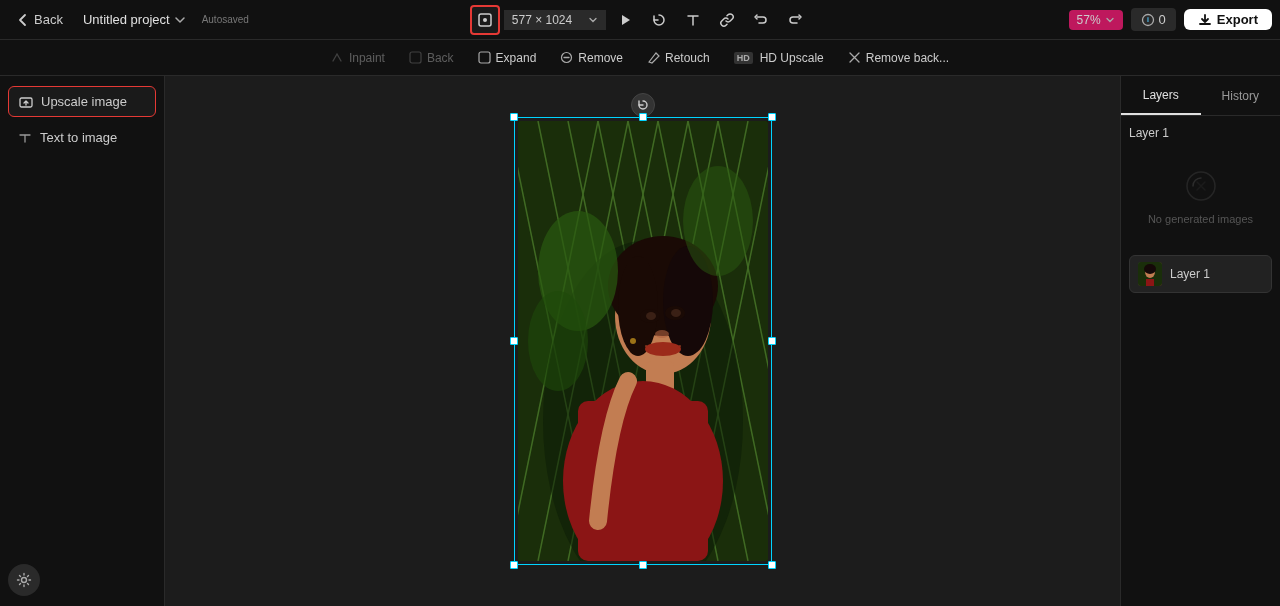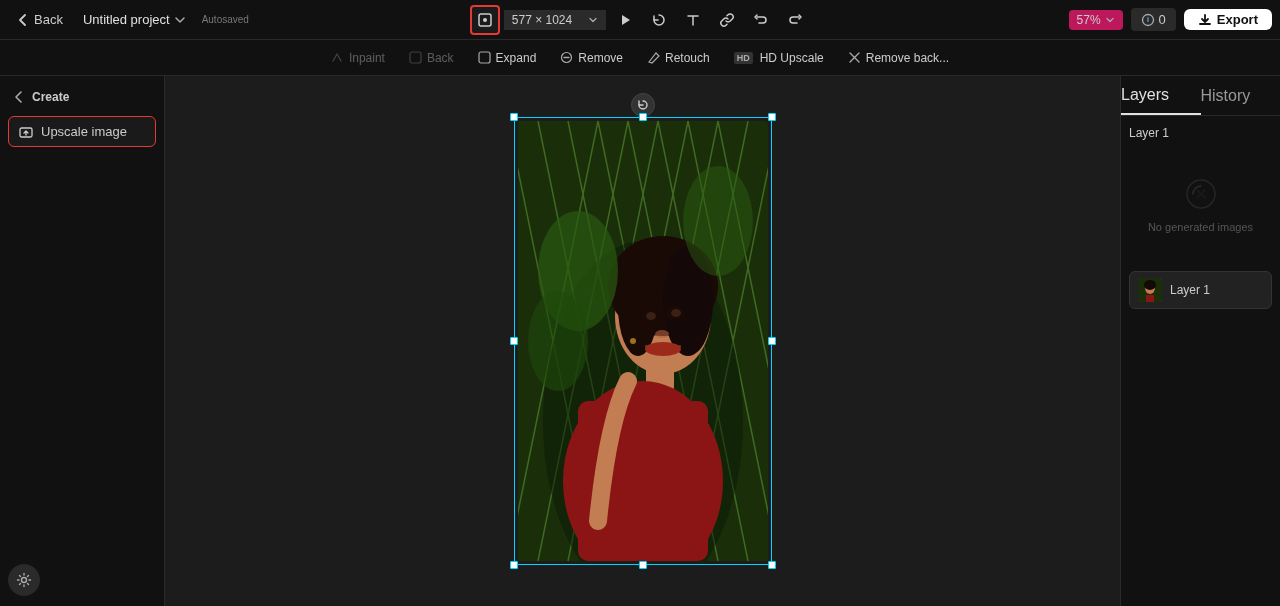--- a/index.html
+++ b/index.html
@@ -215,32 +215,32 @@
       display: flex;
       flex-direction: column;
       flex-shrink: 0;
     }
     .right-sidebar-tabs {
       display: flex;
       border-bottom: 1px solid #2a2a2a;
       height: 40px;
     }
     .rs-tab {
-      flex: 1; display: flex; align-items: center; justify-content: flex-start;
-      font-size: 16px; cursor: pointer; color: #999;
+      flex: 1; display: flex; align-items: center; justify-content: center;
+      font-size: 12px; cursor: pointer; color: #999;
     }
     .rs-tab.active {
       color: #e0e0e0; border-bottom: 2px solid #e0e0e0;
     }
     .layers-section {
       padding: 10px 8px;
       flex: 1;
       display: flex;
       flex-direction: column;
-      gap: 16px;
+      gap: 8px;
     }
     .layer-header {
       font-size: 12px; color: #ccc; font-weight: 500;
     }
     .no-images-area {
       display: flex; flex-direction: column; align-items: center;
       justify-content: center; gap: 8px; padding: 20px 10px;
       color: #555;
     }
     .no-images-icon {
@@ -402,35 +402,35 @@
     <svg width="13" height="13" viewBox="0 0 13 13" fill="none">
       <path d="M2 2L11 11M11 2L2 11" stroke="#aaa" stroke-width="1.3" stroke-linecap="round"></path>
     </svg>
     <span>Remove back...</span>
   </div>
 </div>
 
 <div class="main-content">
 
   <div class="left-sidebar">
-    <div class="create-label">
-      <svg width="14" height="14" viewBox="0 0 14 14" fill="none">
-        <path d="M9 2L4 7L9 12" stroke="#aaa" stroke-width="1.6" stroke-linecap="round" stroke-linejoin="round"></path>
-      </svg>
-      <span>Create</span>
-    </div>
 
     <div class="sidebar-item active">
       <svg width="14" height="14" viewBox="0 0 14 14" fill="none">
         <rect x="1" y="3" width="12" height="9" rx="1.5" stroke="#ccc" stroke-width="1.3" fill="none"></rect>
         <path d="M7 6V10M5 8L7 6L9 8" stroke="#ccc" stroke-width="1.3" stroke-linecap="round" stroke-linejoin="round"></path>
       </svg>
       <span>Upscale image</span>
     </div>
 
+    <div class="sidebar-item">
+      <svg width="14" height="14" viewBox="0 0 14 14" fill="none">
+        <path d="M2 4H12M7 4V11" stroke="#999" stroke-width="1.3" stroke-linecap="round"></path>
+      </svg>
+      <span>Text to image</span>
+    </div>
 
 
     <div class="sidebar-bottom">
       <div class="settings-icon-btn">
         <svg width="16" height="16" viewBox="0 0 16 16" fill="none">
           <circle cx="8" cy="8" r="2.5" stroke="#aaa" stroke-width="1.4" fill="none"></circle>
           <path d="M8 1.5V3M8 13V14.5M1.5 8H3M13 8H14.5M3.5 3.5L4.5 4.5M11.5 11.5L12.5 12.5M3.5 12.5L4.5 11.5M11.5 4.5L12.5 3.5" stroke="#aaa" stroke-width="1.4" stroke-linecap="round"></path>
         </svg>
       </div>
     </div>

